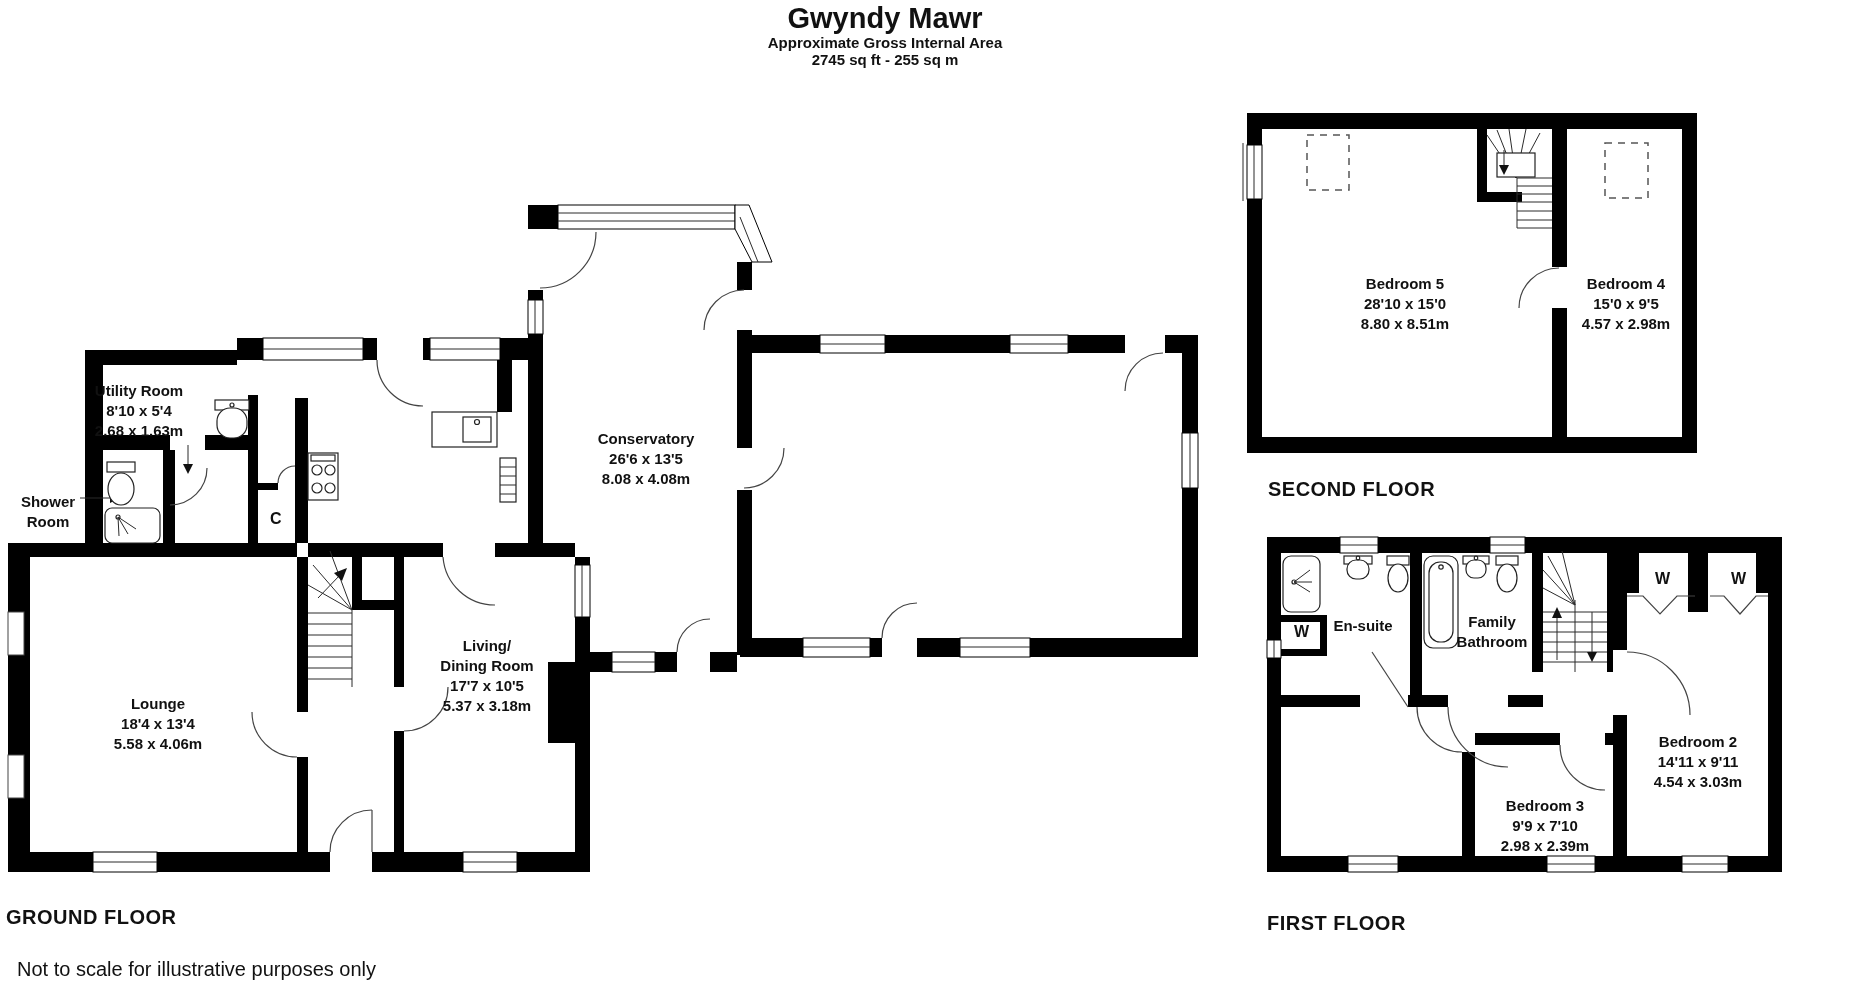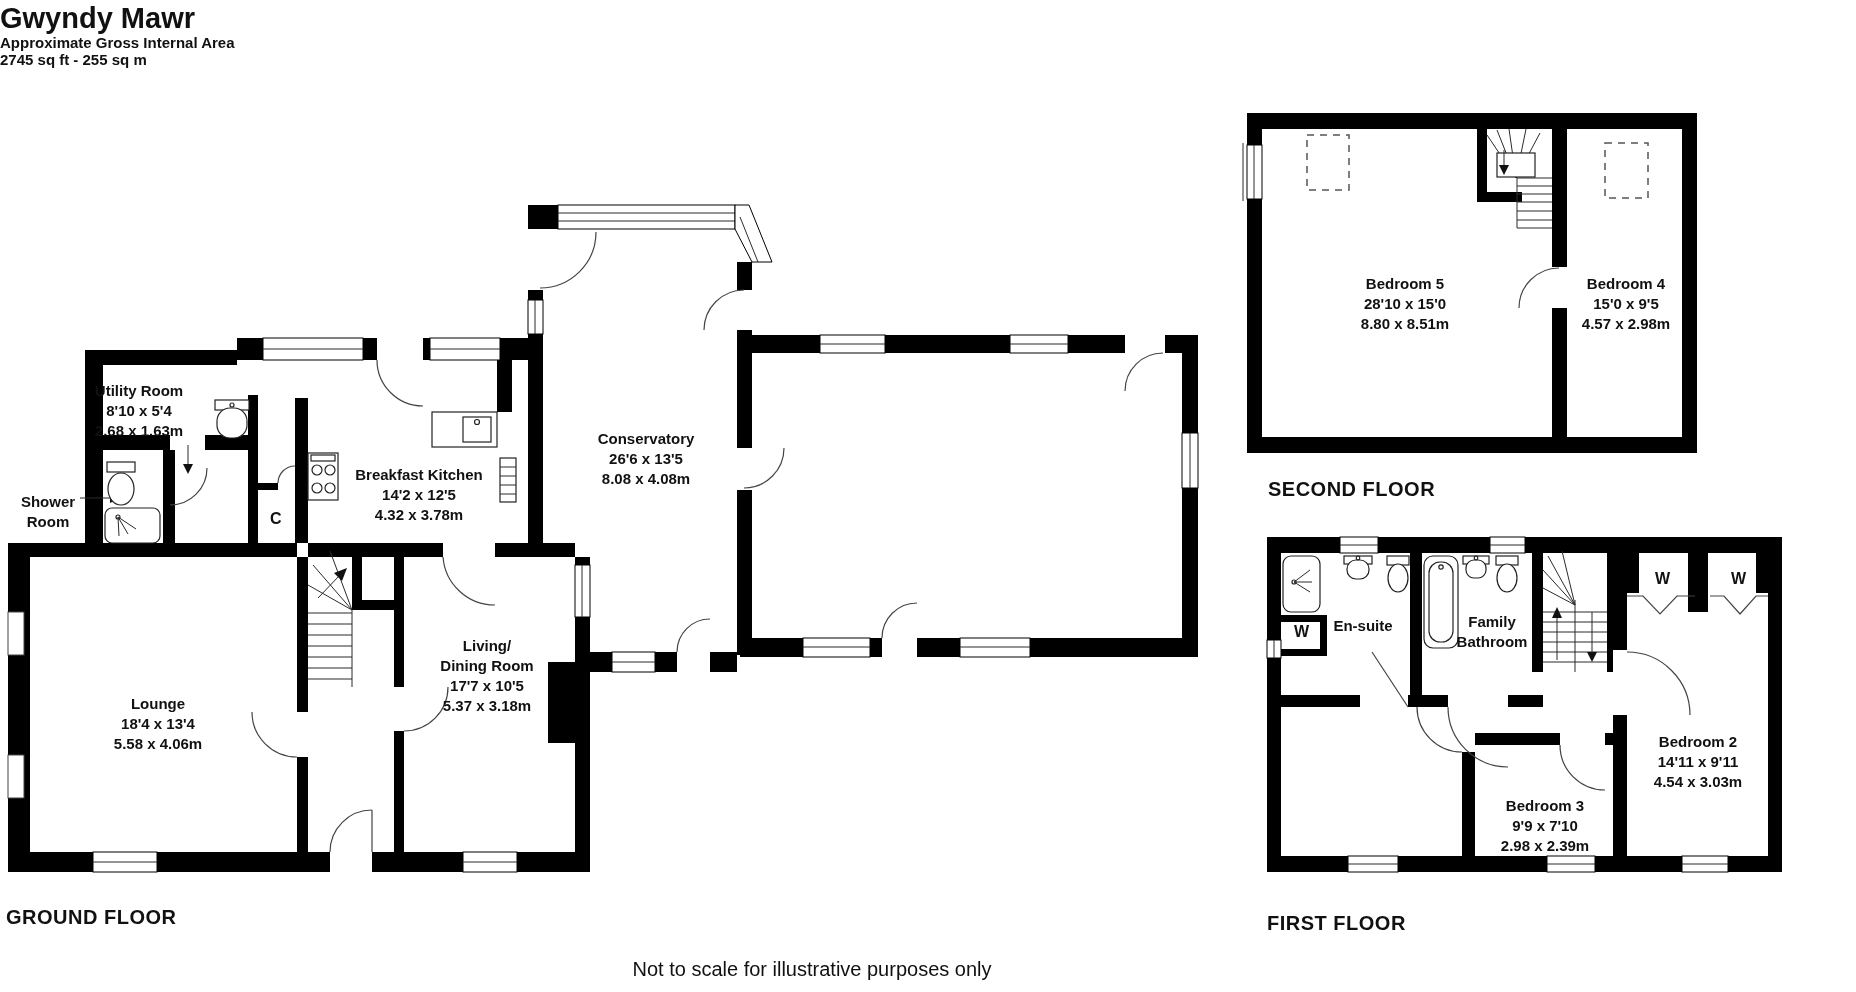--- a/index.html
+++ b/index.html
@@ -10,24 +10,24 @@
   .win{fill:#fff;stroke:#000;stroke-width:1;}
   .bay{fill:#fff;stroke:#444;stroke-width:1;}
   .ln{stroke:#2b2b2b;stroke-width:1;fill:none;}
   .arc{stroke:#444;stroke-width:1.2;fill:none;}
   .fix{stroke:#222;stroke-width:1.2;fill:#fff;}
   .dash{fill:none;stroke:#555;stroke-width:1.5;stroke-dasharray:7 6;}
   .ah{fill:#111;stroke:none;}
   .lbl{position:absolute;text-align:center;font-weight:bold;font-size:15px;line-height:20px;white-space:nowrap;margin-top:24px;}
   .letter{position:absolute;font-weight:bold;font-size:16px;}
   .floor-title{position:absolute;font-weight:bold;font-size:20px;letter-spacing:.5px;}
-  .hdr{position:absolute;left:0;top:2px;width:1770px;text-align:left;}
+  .hdr{position:absolute;left:0;top:2px;width:1770px;text-align:center;}
   .hdr .t{font-weight:bold;font-size:29px;line-height:32px;}
   .hdr .s{font-weight:bold;font-size:15px;line-height:17px;}
-  .ftr{position:absolute;left:0;top:958px;width:1624px;text-align:center;font-size:20px;}
+  .ftr{position:absolute;left:0;top:958px;width:1624px;font-size:20px;padding-left:17px;}
 </style>
 </head>
 <body>
 
 <div class="page">
 
   <svg class="plan-svg" width="1856" height="992" aria-hidden="true">
 
     <g>
       <g>
@@ -380,25 +380,20 @@
     <div>Lounge</div>
     <div>18'4 x 13'4</div>
     <div>5.58 x 4.06m</div>
   </div>
   <div class="lbl" style="left:402px;top:612px;width:170px;">
     <div>Living/</div>
     <div>Dining Room</div>
     <div>17'7 x 10'5</div>
     <div>5.37 x 3.18m</div>
   </div>
-  <div class="lbl" style="left:334px;top:441px;width:170px;">
-    <div>Breakfast Kitchen</div>
-    <div>14'2 x 12'5</div>
-    <div>4.32 x 3.78m</div>
-  </div>
   <div class="lbl" style="left:561px;top:405px;width:170px;">
     <div>Conservatory</div>
     <div>26'6 x 13'5</div>
     <div>8.08 x 4.08m</div>
   </div>
   <div class="letter" style="left:270px;top:510px;">C</div>
 
   <div class="lbl" style="left:1293px;top:592px;width:140px;">
     <div>En-suite</div>
   </div>

